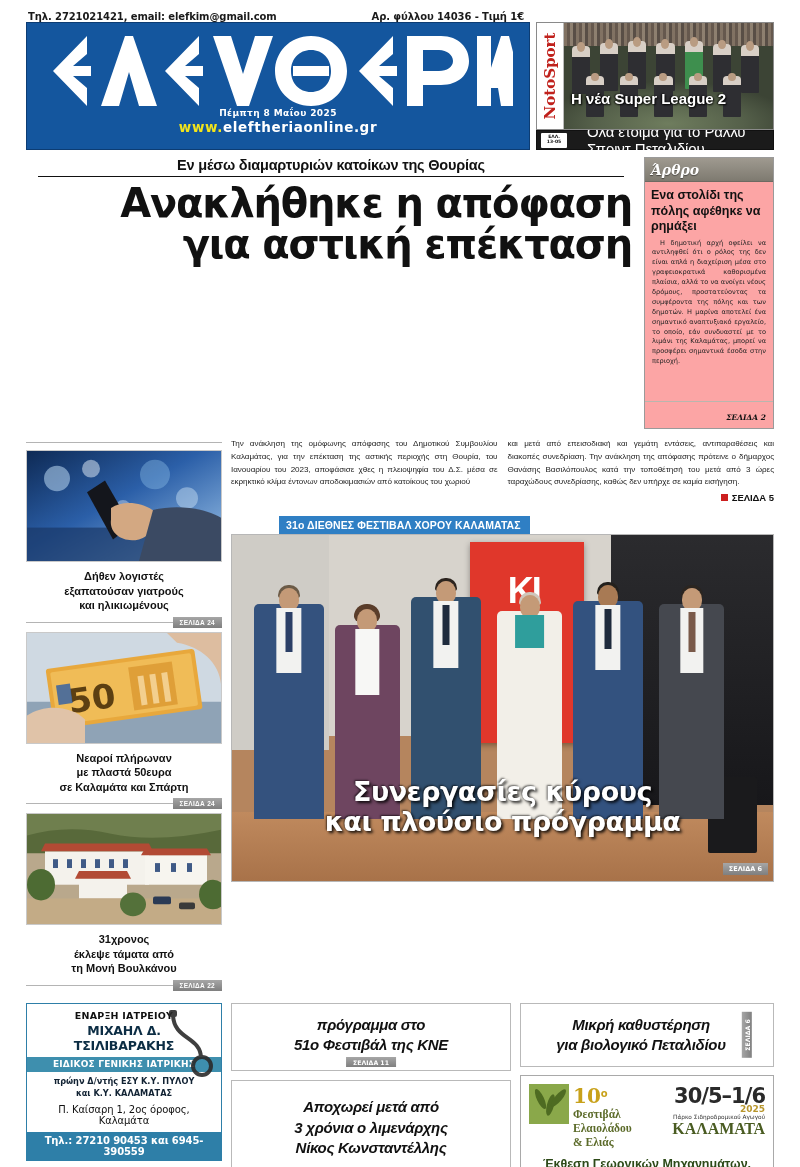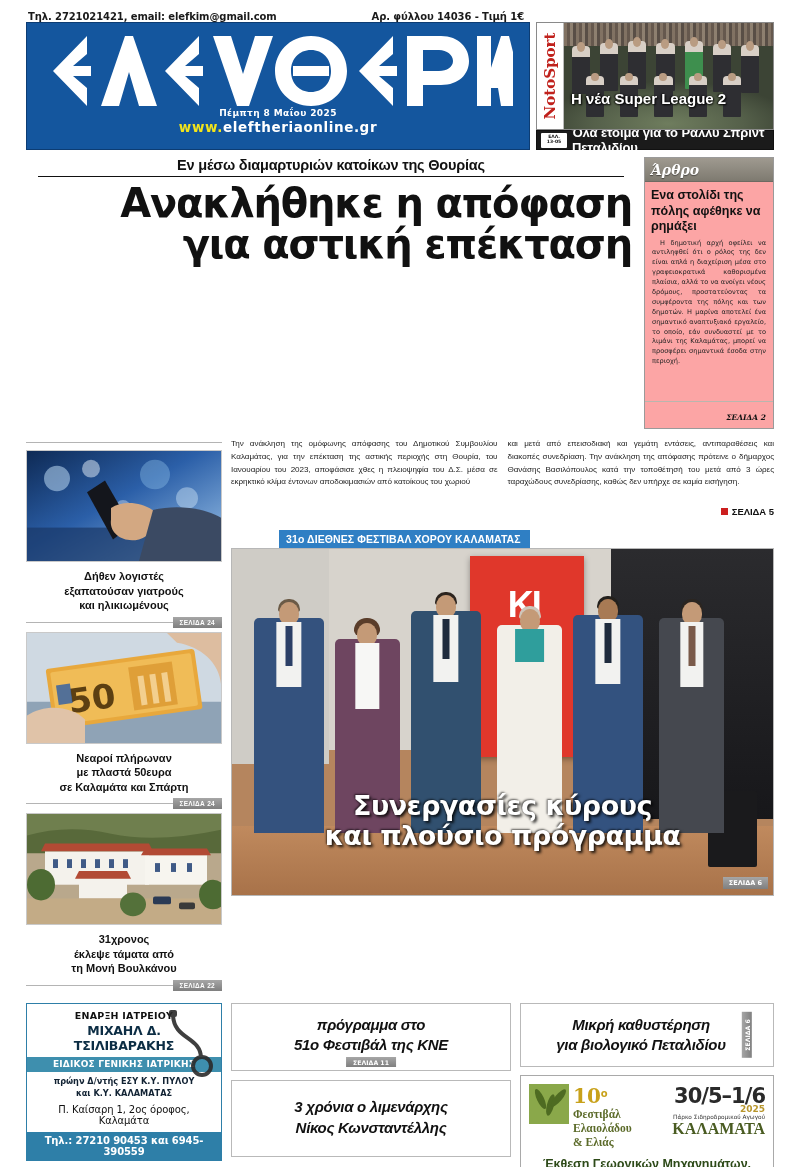--- a/index.html
+++ b/index.html
@@ -88,22 +88,23 @@
     height:20px; background:#1b1b1b; display:flex; align-items:center;
     padding:0 4px; gap:5px; border:1px solid #111;
   }
   .ns-badge {
     width:26px; height:15px; background:#ffffff; color:#111;
     font-size:4.5px; font-weight:bold; line-height:1.05;
     display:flex; flex-direction:column; align-items:center; justify-content:center;
     flex:none; border-radius:1px;
   }
   .ns-strip-text {
-    color:#ffffff; font-size:13px; font-weight:bold; letter-spacing:-0.1px;
+    color:#ffffff; font-size:15px; font-weight:normal; letter-spacing:-0.1px;
     font-family:"Liberation Sans", sans-serif;
+    margin-left:15px;
   }
 
   
   .body-grid { display:flex; gap:8px; margin-top:7px; }
   .col-main { flex:1; }
   .col-right { width:130px; flex:none; }
 
   
   .kicker {
     text-align:center; font-size:14.5px; font-weight:bold;
@@ -172,21 +173,21 @@
     padding:2px 7px; letter-spacing:0.3px; white-space:nowrap;
     font-family:"Liberation Sans", sans-serif;
   }
 
   
   .art-cols { display:flex; gap:10px; }
   .art-col {
     flex:1; font-size:8.1px; line-height:1.58; text-align:justify; color:#1b1b1b;
     font-family:"Liberation Sans", sans-serif; letter-spacing:-0.05px;
   }
-  .art-more { display:inline-flex; align-items:center; gap:4px; float:right; margin-top:15px; }
+  .art-more { display:inline-flex; align-items:center; gap:4px; float:right; margin-top:1px; }
   .art-more .sq { width:7px; height:7px; background:#cc1f1f; display:inline-block; }
   .art-more .tx { font-size:9.5px; font-weight:bold; color:#111; }
 
   
   .festival { margin-top:9px; position:relative; }
   .fest-tag {
     background:#2f7fc4; color:#ffffff; display:inline-block;
     font-size:10.5px; font-weight:bold; padding:3px 9px 3px 7px;
     letter-spacing:0.1px; font-family:"Liberation Sans", sans-serif;margin-left:48px;
   }
@@ -603,20 +604,21 @@
       </div>
     </div>
 
     <div class="bot-mid">
       <div class="teaserbox" style="margin-bottom:9px;">
         <p>πρόγραμμα στο</p>
         <p>51ο Φεστιβάλ της ΚΝΕ</p>
         <div class="tb-page">ΣΕΛΙΔΑ 11</div>
       </div>
       <div class="teaserbox" style="padding-top:16px;padding-bottom:18px;">
+        <p>Αποχωρεί μετά από</p>
         <p>3 χρόνια ο λιμενάρχης</p>
         <p>Νίκος Κωνσταντέλλης</p>
 
       </div>
     </div>
 
     <div class="bot-right">
       <div class="teaserbox side" style="margin-bottom:8px;padding:11px 22px 11px 10px;">
         <p>Μικρή καθυστέρηση</p>
         <p>για βιολογικό Πεταλιδίου</p>

